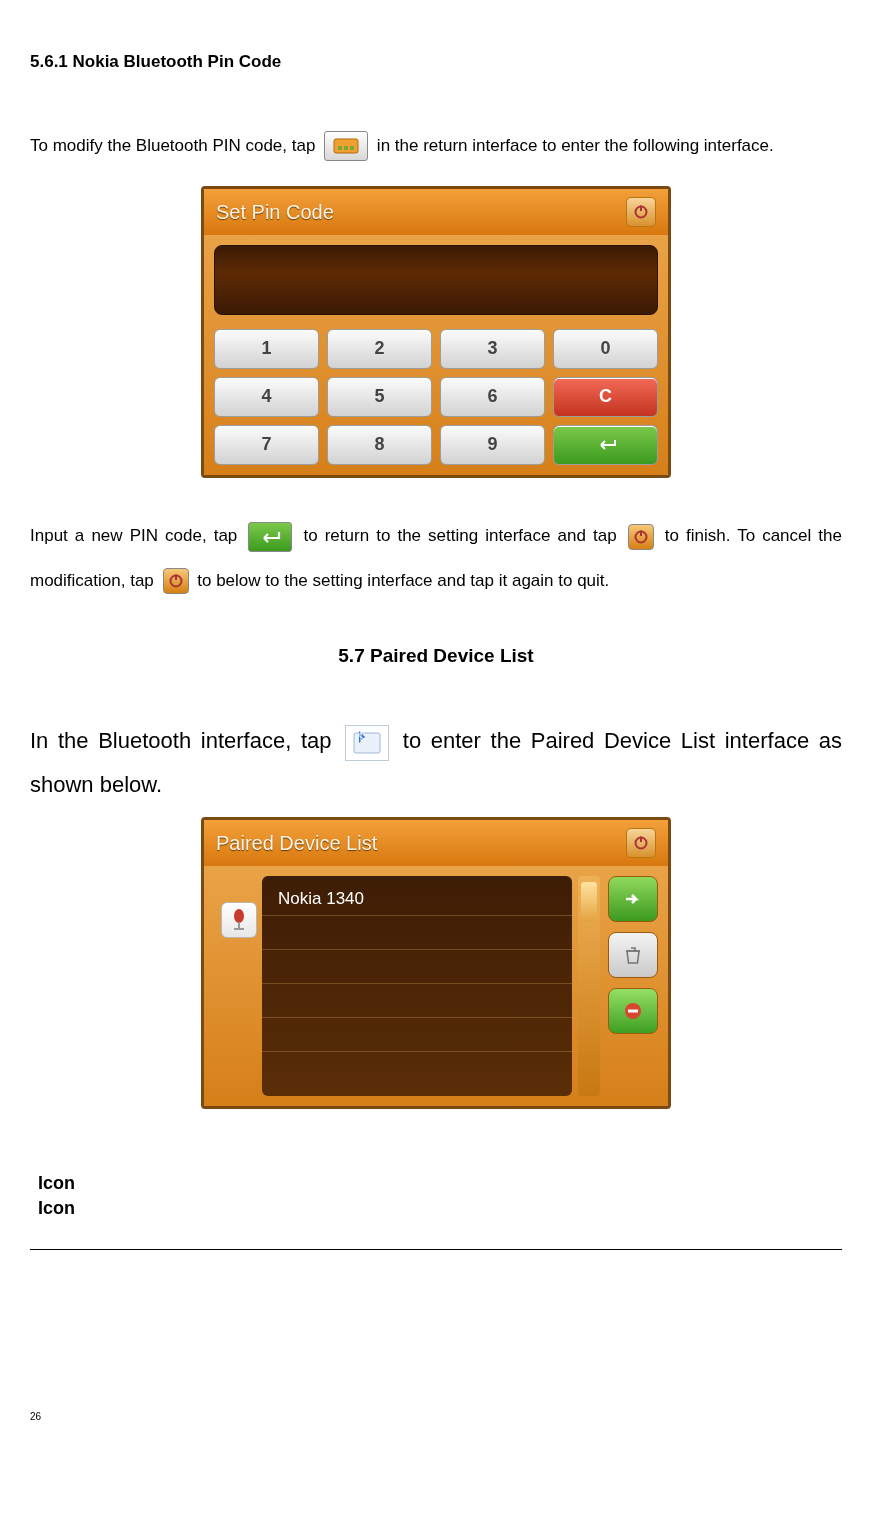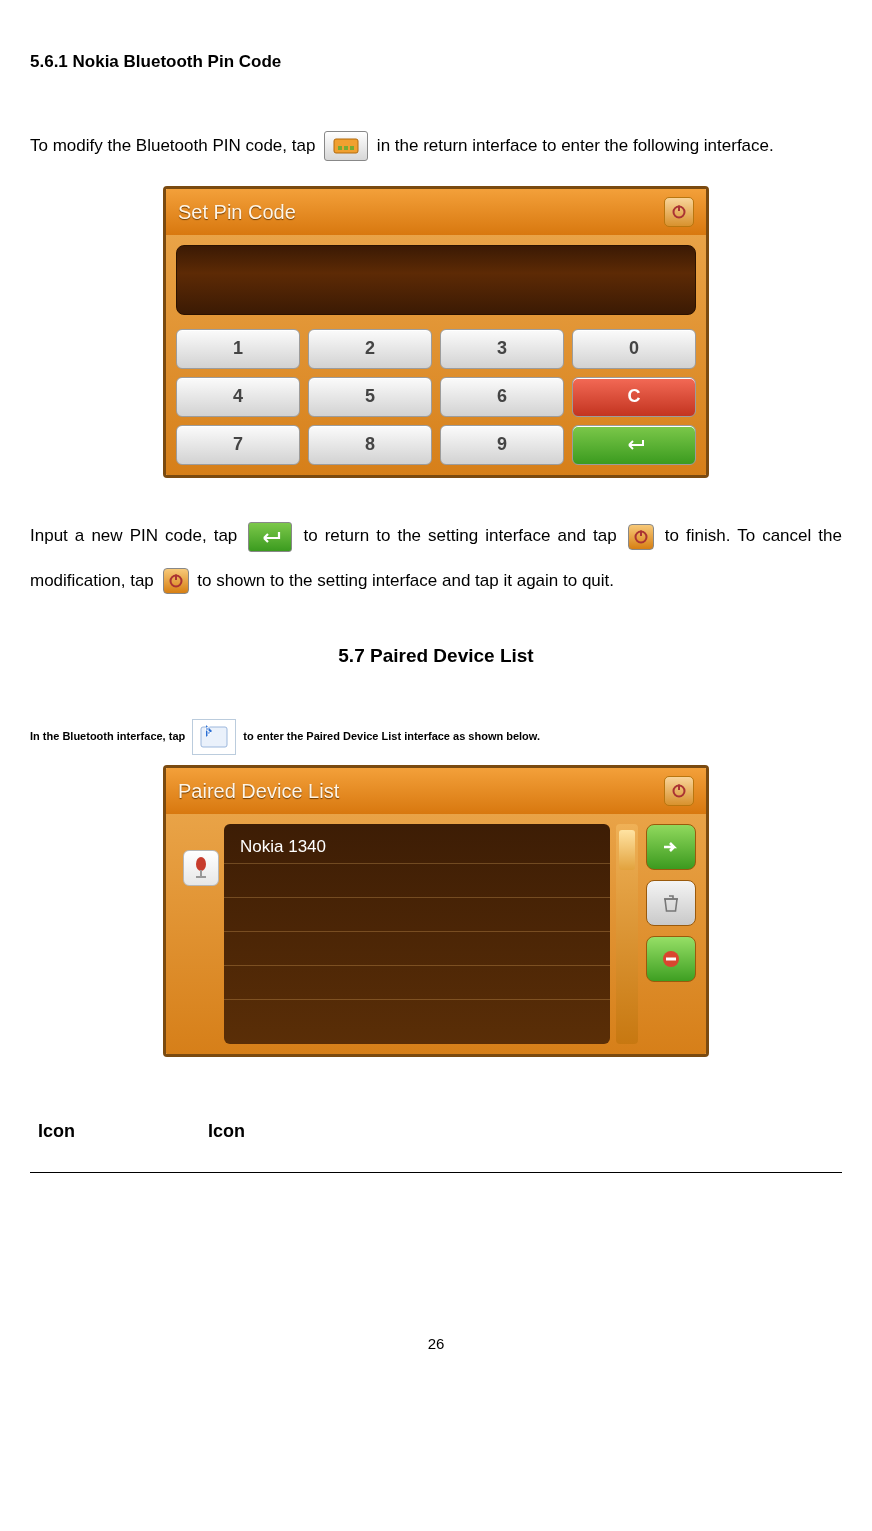--- a/index.html
+++ b/index.html
@@ -7,41 +7,41 @@
     font-family: Arial, sans-serif;
     background: #fff;
     width: 872px;
     padding: 50px 30px 0 30px;
     color: #000;
     line-height: 1.4;
   }
   h2.sub { font-size: 17px; font-weight: bold; margin-bottom: 50px; }
   h2.sec { font-size: 19px; font-weight: bold; margin: 40px 0 50px 0; text-align: center; }
   p.body-text { font-size: 17px; line-height: 2.6; margin-bottom: 18px; text-align: justify;}
-  p.body-text-just { font-size: 11px; line-height: 2.0; text-align: justify; margin-bottom: 8px; font-weight: bold;}
+  p.body-text-just { font-size: 22px; line-height: 2.0; text-align: justify; margin-bottom: 8px;}
   .inline-icon {
     display: inline-block;
     vertical-align: middle;
     border: 1px solid #888;
     border-radius: 3px;
     background: linear-gradient(#f6c16b,#e88b1a);
     text-align: center;
     margin: 0 4px;
     position: relative;
   }
   .inline-icon.pin { width: 44px; height: 30px; background: linear-gradient(#fff,#d7d7d7); }
   .inline-icon.enter { width: 44px; height: 30px; background: linear-gradient(#7cc84a,#3b9b1f); }
   .inline-icon.power { width: 26px; height: 26px; background: linear-gradient(#f7c979,#d77f13); border-radius:4px;}
   .inline-icon.bt { width: 44px; height: 36px; background: #fff; border:1px solid #bcd; border-radius:0;}
   .inline-icon svg { position:absolute; left:50%; top:50%; transform:translate(-50%,-50%);}
   .screenshot-wrap { text-align:center; margin: 10px 0 30px 0;}
   
   .scr {
     display:inline-block;
-    width:546px;
+    width:470px;
     border:3px solid #7a4a10;
     border-radius:4px;
     overflow:hidden;
     font-family: Arial, sans-serif;
     text-align:left;
   }
   .scr-title {
     background: linear-gradient(#f3a03a,#d8780f);
     padding:8px 12px;
     display:flex;
@@ -117,26 +117,27 @@
   .sbtn.green{ background: linear-gradient(#90d95d,#3c9a1f);}
   .sbtn.gray { background: linear-gradient(#f4f4f4,#c9c9c9);}
   .sbtn.red  { background: linear-gradient(#96df66,#3e9f22);}
   
   .tbl-head{
     display:flex;
     font-size:18px;
     font-weight:bold;
     margin-top:55px;
     padding:0 8px 28px 8px;
+    flex-direction:column;
   }
   .tbl-head .c1{ width:170px;}
   .tbl-head .c2{ width:300px;}
   .tbl-head .c3{ flex:1;}
   hr.rule{ border:none; border-top:1.5px solid #000; margin:0;}
-  .pgnum{ text-align:center; font-size:15px; margin-top:160px;}
+  .pgnum{ font-size:10px; margin-top:160px;}
 </style>
 </head>
 <body>
 
 <h2 class="sub">5.6.1 Nokia Bluetooth Pin Code</h2>
 
 <p class="body-text">
   <span>To modify the Bluetooth PIN code, tap </span>
   <span class="inline-icon pin">
     <svg width="30" height="20" viewBox="0 0 30 20">
@@ -198,21 +199,21 @@
       <line x1="8" y1="1.5" x2="8" y2="7" stroke="#a33" stroke-width="2"></line>
     </svg>
   </span>
   <span> to finish. To cancel the modification, tap </span>
   <span class="inline-icon power">
     <svg width="16" height="16" viewBox="0 0 16 16">
       <circle cx="8" cy="8" r="5.5" fill="none" stroke="#a33" stroke-width="2"></circle>
       <line x1="8" y1="1.5" x2="8" y2="7" stroke="#a33" stroke-width="2"></line>
     </svg>
   </span>
-  <span> to shown to the setting interface and tap it again to quit.</span>
+  <span> to below to the setting interface and tap it again to quit.</span>
 </p>
 
 <h2 class="sec">5.7 Paired Device List</h2>
 
 <p class="body-text-just">
   <span>In the Bluetooth interface, tap </span>
   <span class="inline-icon bt">
     <svg width="34" height="28" viewBox="0 0 34 28">
       <rect x="4" y="4" width="26" height="20" rx="2" fill="#eaf1fb" stroke="#9cb7dc"></rect>
       <polygon points="9,2 15,8 9,14" fill="#2b6fd4"></polygon>

